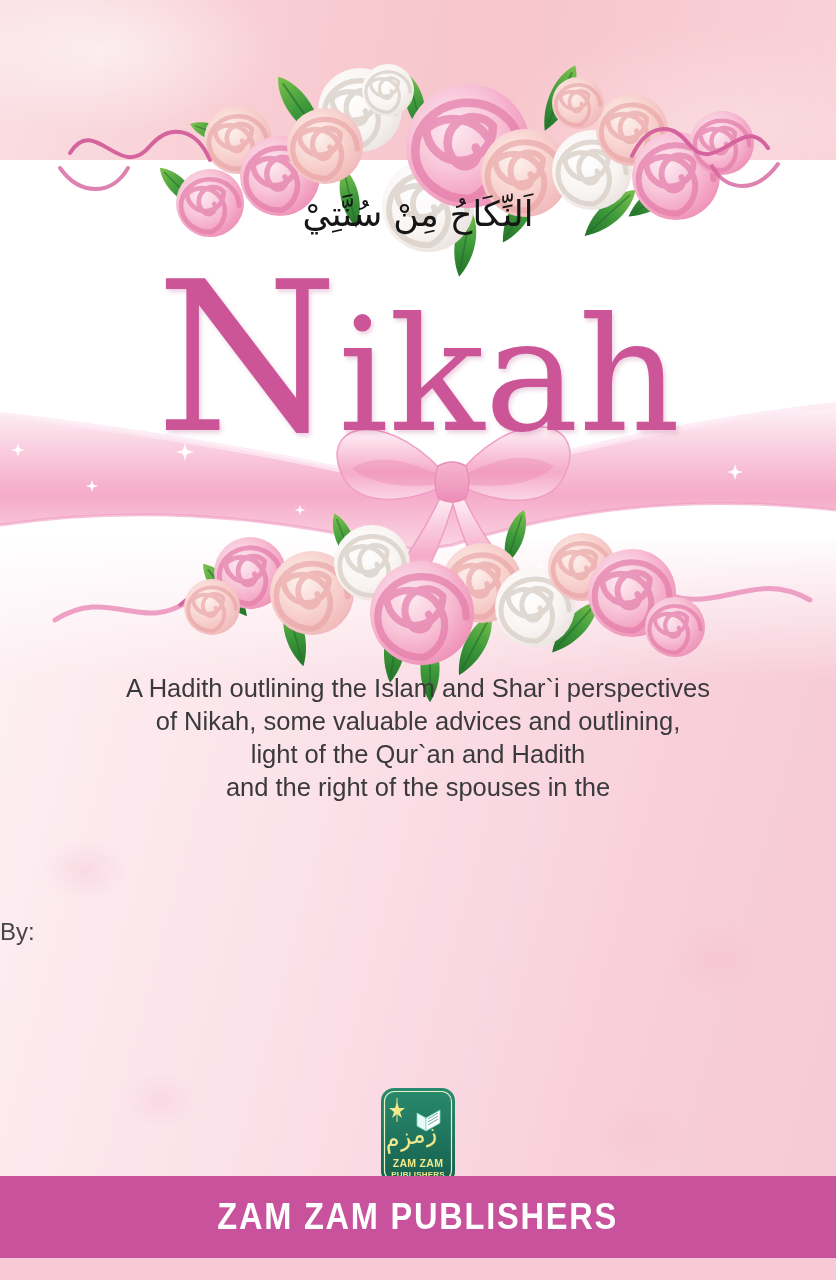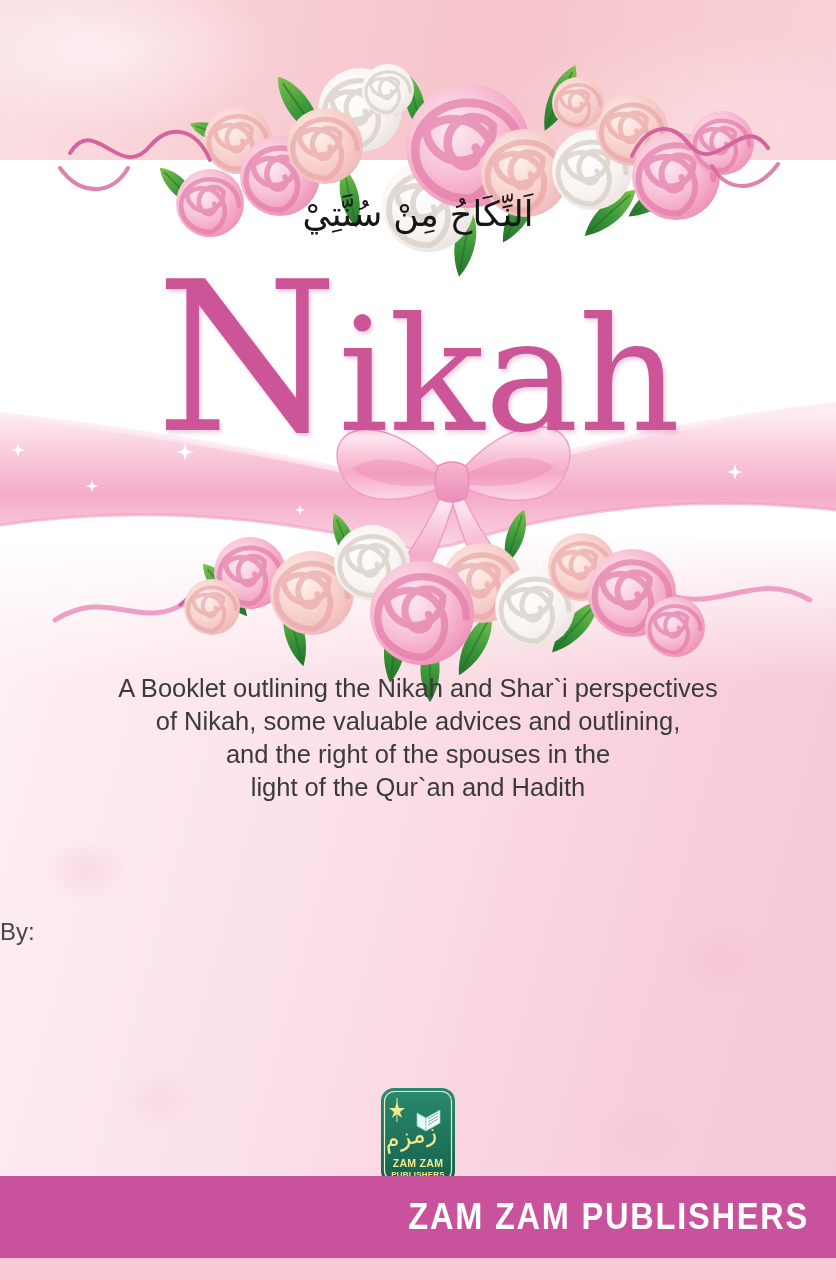--- a/index.html
+++ b/index.html
@@ -24,21 +24,21 @@
     background:
       radial-gradient(60px 45px at 85px 330px, rgba(244,178,199,.28), transparent 70%),
       radial-gradient(70px 55px at 720px 420px, rgba(244,178,199,.25), transparent 70%),
       radial-gradient(55px 40px at 160px 560px, rgba(244,178,199,.22), transparent 70%),
       radial-gradient(65px 50px at 640px 595px, rgba(244,178,199,.20), transparent 70%),
       linear-gradient(180deg, rgba(255,255,255,.95) 0%, rgba(255,255,255,0) 22%),
       linear-gradient(105deg,#fdf0f3 0%,#fbe0e8 42%,#f8cfdb 75%,#f6c9d6 100%);
   }
   .footer-band{
     position:absolute;left:0;top:1176px;width:836px;height:82px;
-    background:#c8529c;display:flex;align-items:center;justify-content:flex-end;
+    background:#c8529c;display:flex;align-items:center;justify-content:center;
   }
   .footer-text{
     color:#ffffff;font-weight:bold;font-size:37px;letter-spacing:2px;
     transform:scaleX(.88);white-space:nowrap;
     font-family:"Liberation Sans",sans-serif;
   }
   .bottom-strip{
     position:absolute;left:0;top:1258px;width:836px;height:22px;background:#f8c9d7;
   }
   
@@ -228,24 +228,24 @@
       <use href="#rosePink" transform="translate(482,88) scale(1.1)"></use>
       <use href="#roseBlush" transform="translate(62,102) scale(.7)"></use>
       <use href="#rosePink" transform="translate(525,122) scale(.75)"></use>
     </g>
   </svg>
 
   <div class="arabic-heading">اَلنِّكَاحُ مِنْ سُنَّتِيْ</div>
   <div class="title">Nikah</div>
 
   <div class="subtitle">
-    <div>A Booklet outlining the Nikah and Shar`i perspectives</div>
+    <div>A Hadith outlining the Islam and Shar`i perspectives</div>
     <div>of Nikah, some valuable advices and outlining,</div>
+    <div>light of the Qur`an and Hadith</div>
     <div>and the right of the spouses in the</div>
-    <div>light of the Qur`an and Hadith</div>
   </div>
 
   <div class="by-label">By:</div>
 
 
   <svg class="logo-badge" viewBox="0 0 74 96">
     <defs>
       <linearGradient id="gGreen" x1="0" y1="0" x2="0" y2="1">
         <stop offset="0" stop-color="#2a8a6d"></stop>
           <stop offset="1" stop-color="#15604e"></stop>

